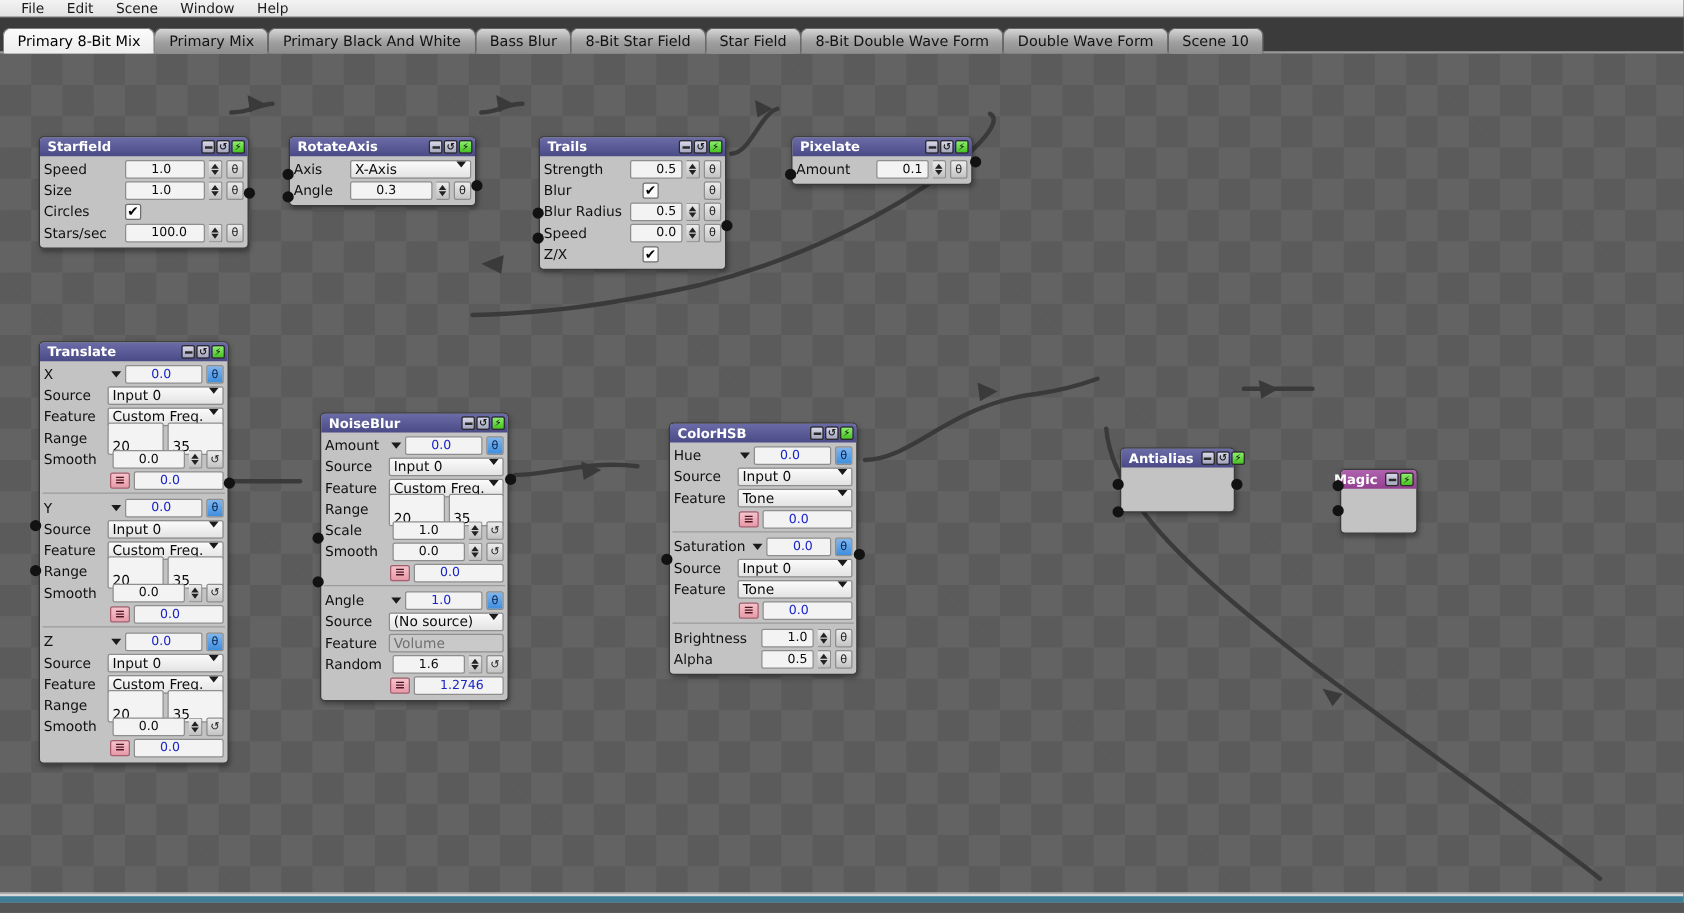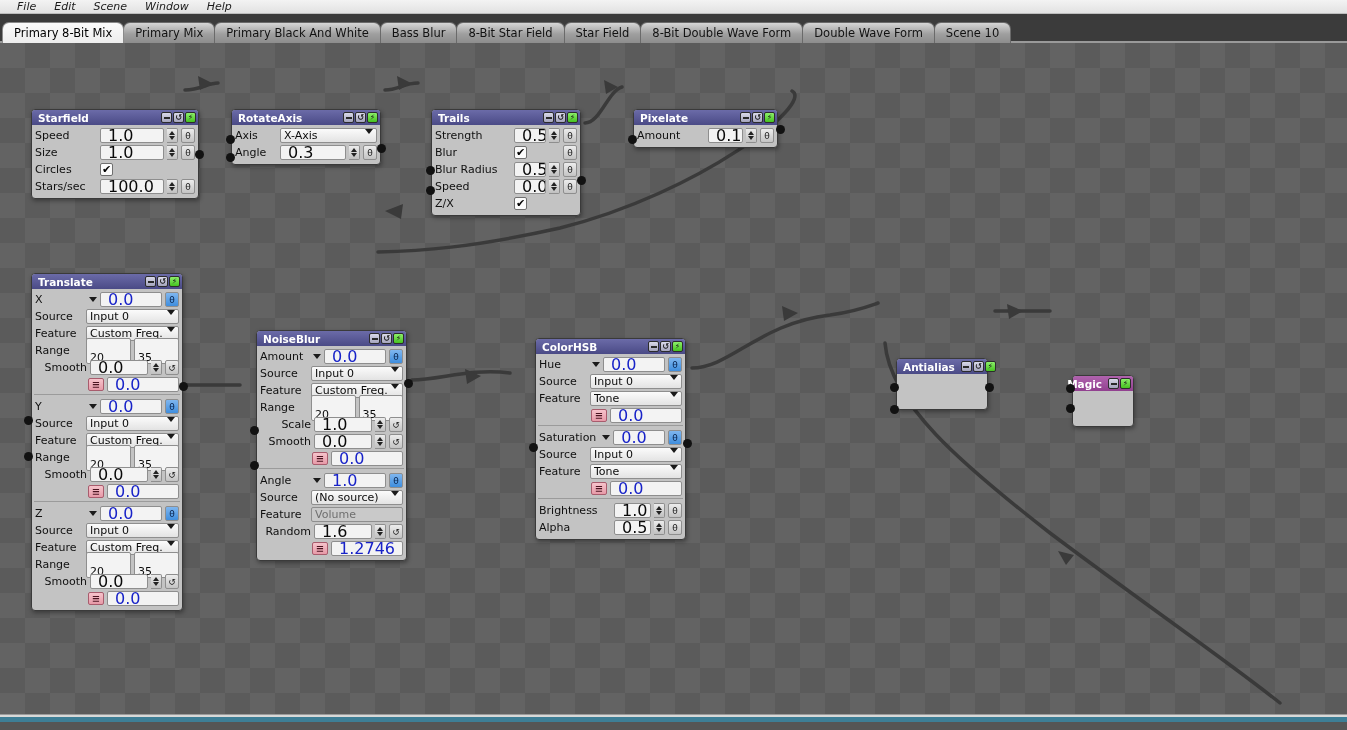--- a/index.html
+++ b/index.html
@@ -11,21 +11,20 @@
   }
   body { background: #555; }
 
   
   #menubar {
     height: 14px;
     background: linear-gradient(to bottom, #f3f3f3 0%, #e2e2e2 100%);
     display: flex; align-items: flex-end;
     padding-left: 8px;
     border-bottom: 1px solid #bdbdbd;
-    font-style: italic;
   }
   .menu-item {
     font-size: 11px; color: #1a1a1a;
     padding: 0 9px;
     line-height: 13px;
     white-space: nowrap;
   }
 
   
   #tabbar {
@@ -131,39 +130,39 @@
   .hbtn.grn { background: linear-gradient(to bottom,#8cf06a,#46c220); }
 
   .rows { padding: 2px 3px 0 3px; }
   .row {
     display: flex; align-items: center;
     height: 17px;
     gap: 3px;
     margin-bottom: 0px;
   }
   .lbl { font-size: 11px; color: #101010; white-space: nowrap; }
-  .lbl.fill { flex: 1 1 auto; text-align: right; }
+  .lbl.fill { flex: 1 1 auto; text-align: left; }
 
   .txtfield {
     background: #f3f3f3;
     border: 1px solid #8e8e8e;
     border-radius: 2px;
     height: 15px; line-height: 13px;
     padding: 12px 3px;
     font-size: 11px;
     color: #0a0a0a;
     overflow: hidden; white-space: nowrap;
   }
   .numfield {
     color: #1823c8;
     background: #f3f3f3;
     border: 1px solid #8e8e8e;
     border-radius: 2px;
     height: 15px; line-height: 13px;
-    padding: 0 7px; font-size: 16px;
+    padding: 0 20px; font-size: 10px;
     overflow: hidden; white-space: nowrap;
   }
   .numfield.dark { color: #0a0a0a; }
 
   .spin {
     width: 11px; height: 15px;
     background: linear-gradient(to bottom,#ececec,#c0c0c0);
     border: 1px solid #8e8e8e;
     border-left: none;
     border-radius: 0 2px 2px 0;

